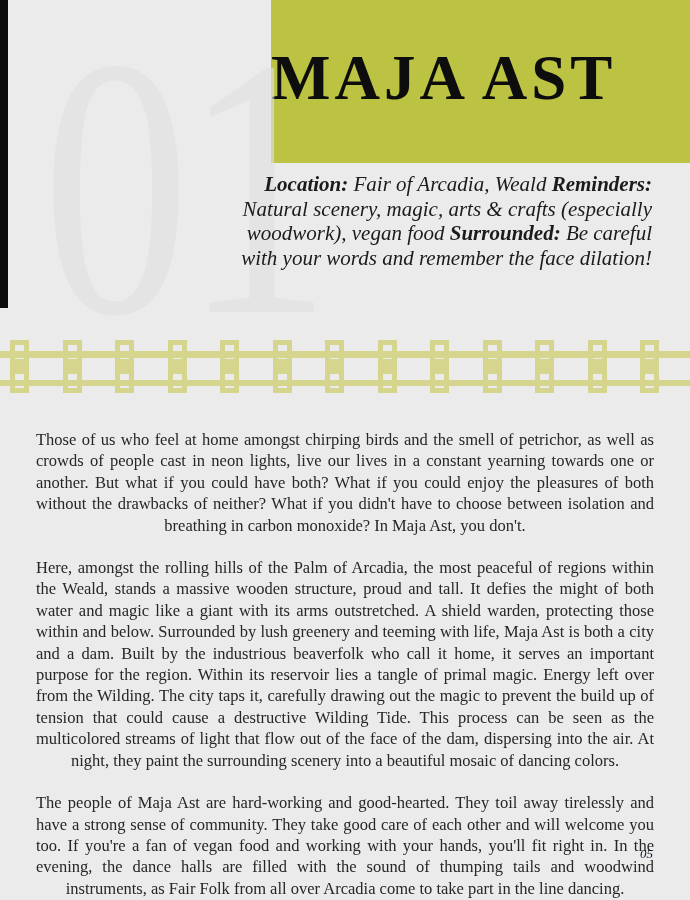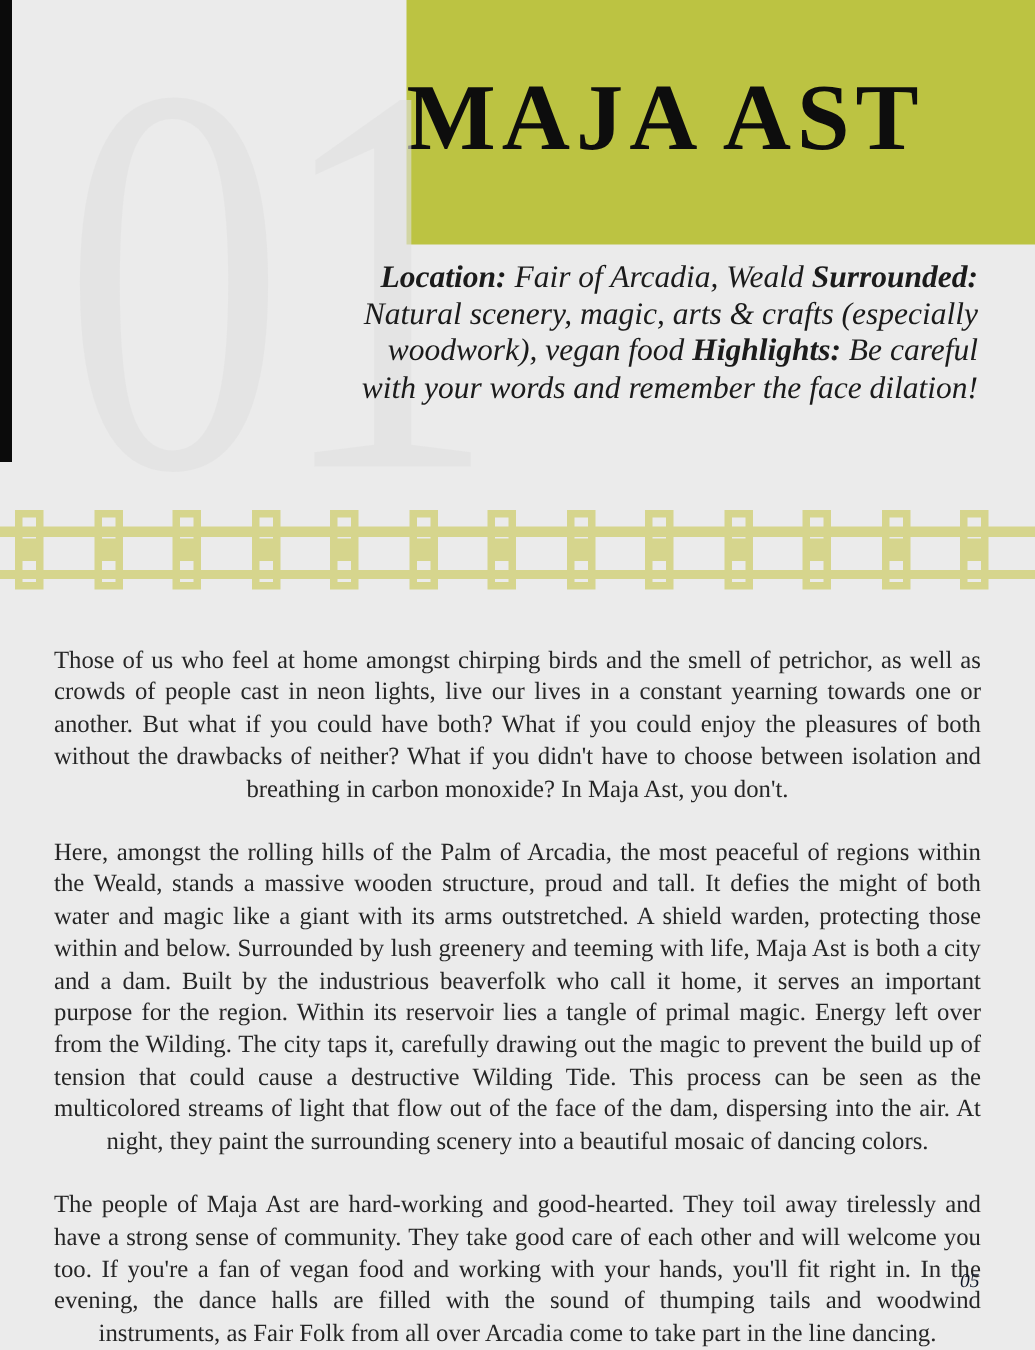--- a/index.html
+++ b/index.html
@@ -115,22 +115,22 @@
 <div class="accent-bar" style="background: rgb(11, 11, 11);"></div>
 
 <div class="chapter-number">01</div>
 
 <div class="title-block" style="background: rgb(188, 195, 66);">
   <h1 class="page-title">MAJA AST</h1>
 </div>
 
 <div class="info-block">
   <span class="info-label">Location:</span> <span>Fair of Arcadia, Weald</span>
-  <span class="info-label">Surrounded:</span> <span>Natural scenery, magic, arts &amp; crafts (especially woodwork), vegan food</span>
-  <span class="info-label">Highlights:</span> <span>Be careful with your words and remember the face dilation!</span>
+  <span class="info-label">Reminders:</span> <span>Natural scenery, magic, arts &amp; crafts (especially woodwork), vegan food</span>
+  <span class="info-label">Surrounded:</span> <span>Be careful with your words and remember the face dilation!</span>
 </div>
 
 <div class="railroad">
   <div class="rail rail-top" style="background: rgb(214, 213, 141);"></div>
   <div class="rail rail-bottom" style="background: rgb(214, 213, 141);"></div>
 
 <div class="tie" style="left: 10px; border-color: rgb(214, 213, 141);">
       <div class="tie-fill" style="background: rgb(214, 213, 141);"></div>
     </div>
     <div class="tie" style="left: 62.5px; border-color: rgb(214, 213, 141);">

